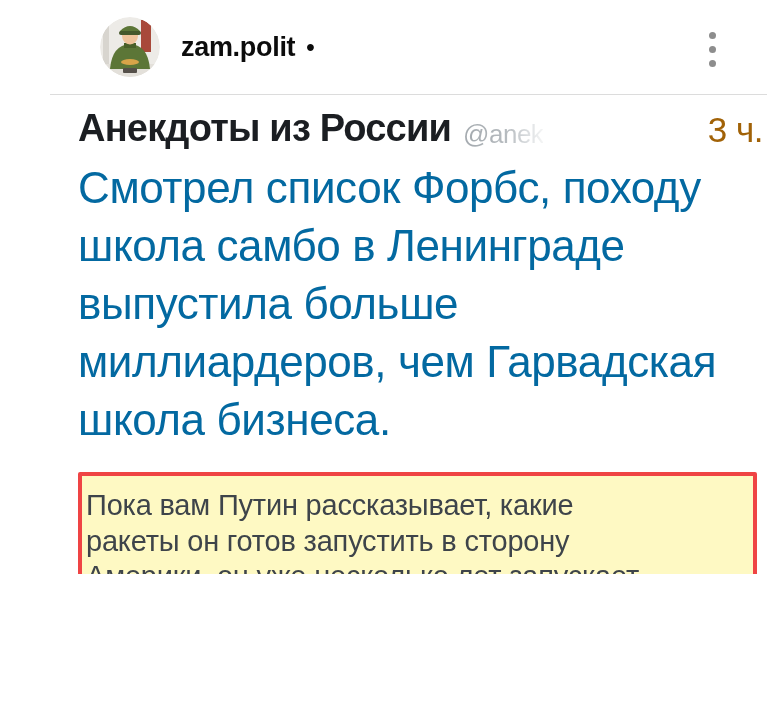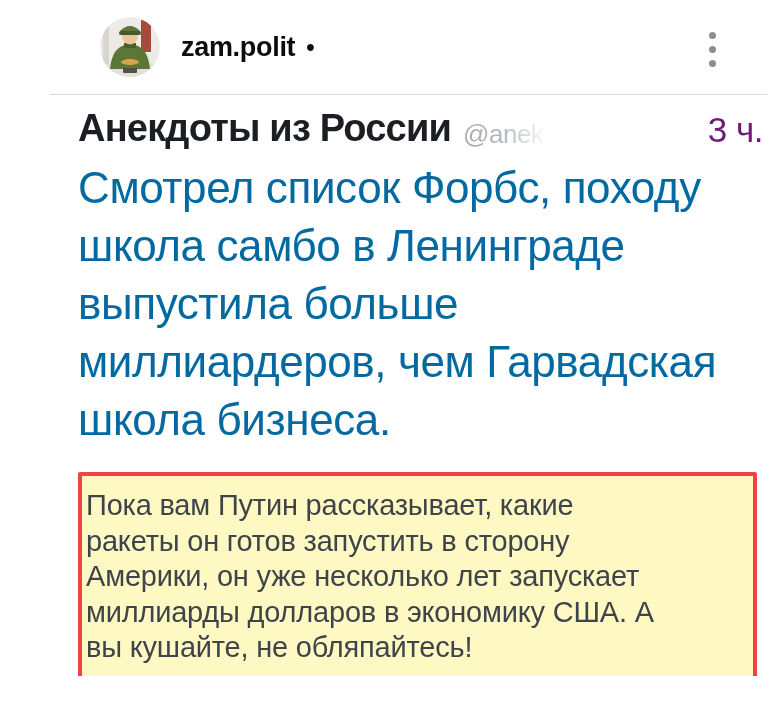--- a/index.html
+++ b/index.html
@@ -1,19 +1,19 @@
 <!DOCTYPE html>
 <html><head>
 <meta charset="utf-8">
 <style>
   html, body { margin: 0; padding: 0; background: #ffffff; }
   .page {
     position: relative;
     width: 780px;
-    height: 676px;
+    height: 574px;
     background: #ffffff;
     overflow: hidden;
     font-family: "Liberation Sans", sans-serif;
   }
 
   
   .avatar {
     position: absolute;
     left: 100px; top: 17px;
     width: 60px; height: 60px;
@@ -85,21 +85,21 @@
   @supports ((-webkit-background-clip: text) or (background-clip: text)) {
     .handle {
       background: linear-gradient(90deg, #a3a9ae 0%, #b6bbbf 55%, #e4e6e8 88%, #f4f5f5 100%);
       -webkit-background-clip: text;
       background-clip: text;
       color: transparent;
     }
   }
   .time {
     font-size: 35px;
-    color: #701a75;
+    color: #a16207;
     margin-left: auto;
     letter-spacing: -0.5px;
   }
 
   .tweet-body {
     position: absolute;
     left: 78px; top: 159px;
     width: 692px;
     margin: 0;
     font-size: 44px;

